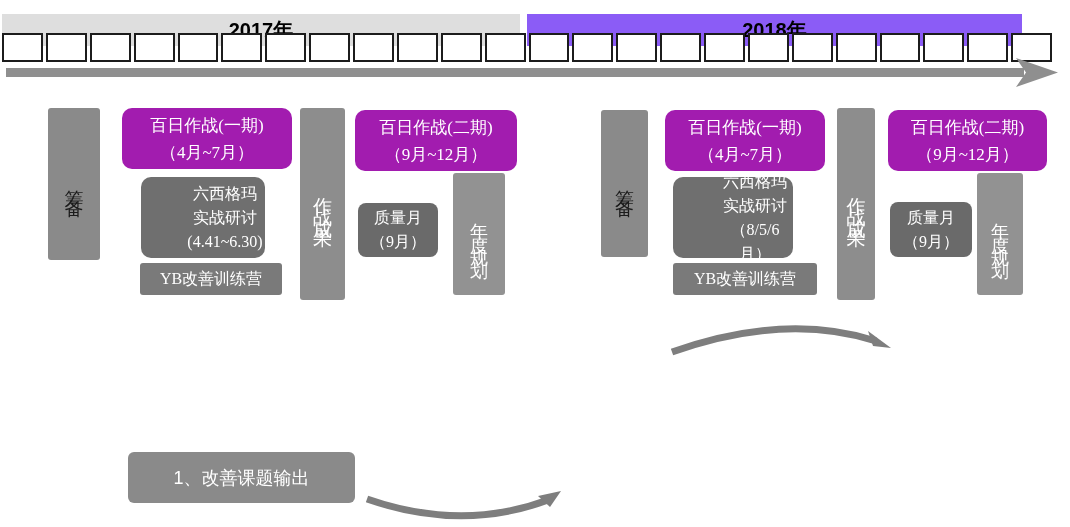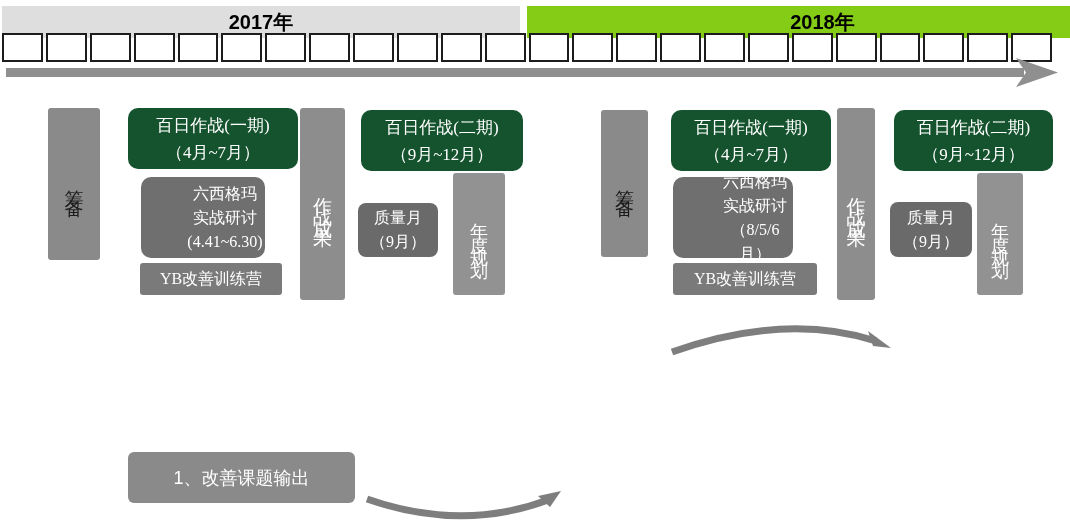--- a/index.html
+++ b/index.html
@@ -2,25 +2,25 @@
 <html><head>
 <meta charset="utf-8">
 <style>
   html,body{margin:0;padding:0;background:#ffffff;}
   .page{
     position:relative;width:1070px;height:527px;background:#ffffff;overflow:hidden;
     font-family:"Liberation Sans","DejaVu Sans",sans-serif;
   }
   
   .year-hdr{
-    position:absolute;top:6px;height:32px;display:flex;align-items:center;justify-content:center;
+    position:absolute;top:14px;height:32px;display:flex;align-items:center;justify-content:center;
     font-weight:bold;font-size:20px;color:#000;
   }
   .year-2017{left:2px;width:518px;background:#dedede;}
-  .year-2018{left:527px;width:495px;background:#84cc16;padding-left:48px;}
+  .year-2018{left:527px;width:495px;background:#8b5cf6;}
   
   .ruler{
     position:absolute;left:2px;top:33px;width:1050px;height:29px;
     display:flex;gap:3px;box-sizing:border-box;
   }
   .ruler .cell{flex:1 1 0;border:2px solid #1c1c1c;background:#ffffff;box-sizing:border-box;}
   
   .overlay{position:absolute;left:0;top:0;width:1070px;height:527px;pointer-events:none;}
   
   .box{
@@ -28,21 +28,21 @@
     box-sizing:border-box;text-align:center;
     font-family:"Liberation Serif","DejaVu Serif",serif;
   }
   .vbox{
     writing-mode:vertical-rl;text-orientation:upright;
     display:flex;align-items:center;justify-content:center;
   }
   .prep{background:#8a8a8a;color:#1c1c1c;font-size:19px;letter-spacing:9px;border-radius:3px;}
   .results{background:#8d8d8d;color:#ffffff;font-size:19px;letter-spacing:11px;border-radius:3px;}
   .annual{background:#929292;color:#ffffff;font-size:18px;letter-spacing:13px;border-radius:3px;}
-  .battle{background:#14532d;color:#ffffff;font-size:17px;line-height:27px;border-radius:10px;margin-left:6px;}
+  .battle{background:#a21caf;color:#ffffff;font-size:17px;line-height:27px;border-radius:10px;}
   .sixsigma{background:#6f6f6f;color:#ffffff;font-size:16px;line-height:24px;border-radius:10px;padding-left:44px;}
   .yb{background:#7a7a7a;color:#ffffff;font-size:16px;border-radius:3px;text-align:right;}
   .quality{background:#6a6a6a;color:#ffffff;font-size:16px;line-height:24px;border-radius:8px;}
   
   .c0-prep{left:48px;top:108px;width:52px;height:152px;}
   .c0-b1{left:122px;top:108px;width:170px;height:61px;}
   .c0-ss{left:141px;top:177px;width:124px;height:81px;}
   .c0-yb{left:140px;top:263px;width:142px;height:32px;}
   .c0-res{left:300px;top:108px;width:45px;height:192px;}
   .c0-b2{left:355px;top:110px;width:162px;height:61px;}

